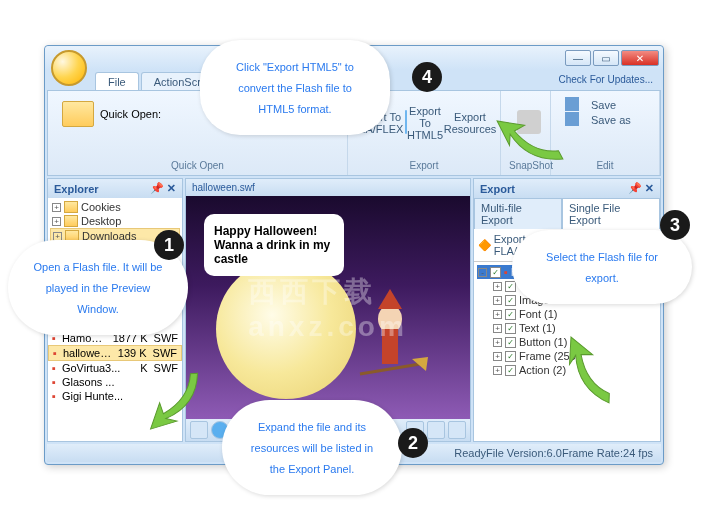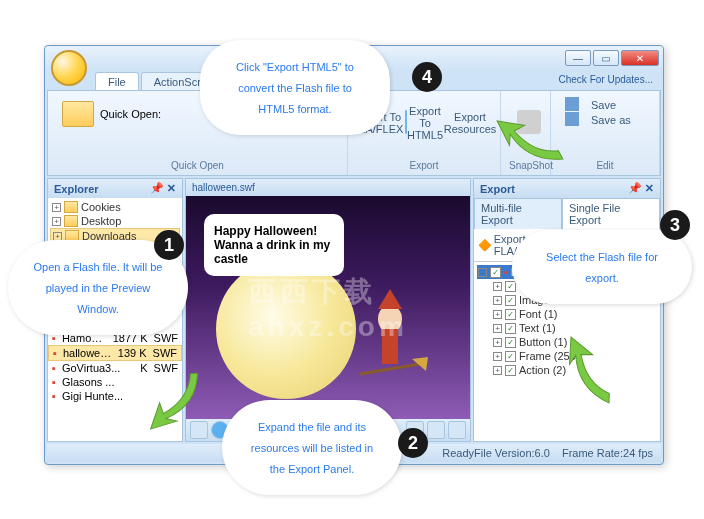--- a/index.html
+++ b/index.html
@@ -50,21 +50,21 @@
 .extabs{display:flex;background:#e8f2fc;font-size:10px}
 .extab{padding:3px 6px;border:1px solid #a8c5e0;border-bottom:none;background:#fff;color:#3a5a7a}
 .extab:not(.active){background:#e0edfa}
 .exbtnbar{display:flex;gap:8px;padding:4px;border-bottom:1px solid #ccc;font-size:9px;color:#3a5a7a}
 .exbtn{display:flex;align-items:center;gap:2px}
 .extree{flex:1;padding:3px;font-size:10px;color:#333;overflow:hidden}
 .exrow{display:flex;align-items:center;gap:3px;padding:1px;white-space:nowrap}
 .exrow.sel{background:#3a7acf;color:#fff}
 .cb{width:11px;height:11px;border:1px solid #888;background:#fff;font-size:8px;line-height:9px;text-align:center;color:#2a7a2a}
 .status{position:absolute;left:2px;right:2px;bottom:2px;height:18px;background:linear-gradient(#e0edfa,#c8ddf2);display:flex;align-items:center;padding:0 8px;font-size:10px;color:#3a5a7a;justify-content:flex-end}
-.status-r{display:flex;gap:12px}
+.status-r{display:flex;gap:0}
 
 .cloud{position:absolute;filter:drop-shadow(1px 1px 2px rgba(0,0,0,.15))}
 .cloudbody{background:#fff;border-radius:50px;padding:16px 22px;color:#2a7aef;font-size:14px;line-height:1.5;text-align:center;position:relative}
 .cloudbody::before,.cloudbody::after{content:"";position:absolute;background:#fff;border-radius:50%}
 .badge{position:absolute;width:30px;height:30px;border-radius:50%;background:#1a1a1a;color:#fff;font-size:18px;font-weight:bold;display:flex;align-items:center;justify-content:center;z-index:10}
 .arrow{position:absolute;width:60px;height:80px}
 .arrow svg{width:100%;height:100%}
 </style>
 </head>
 <body>

